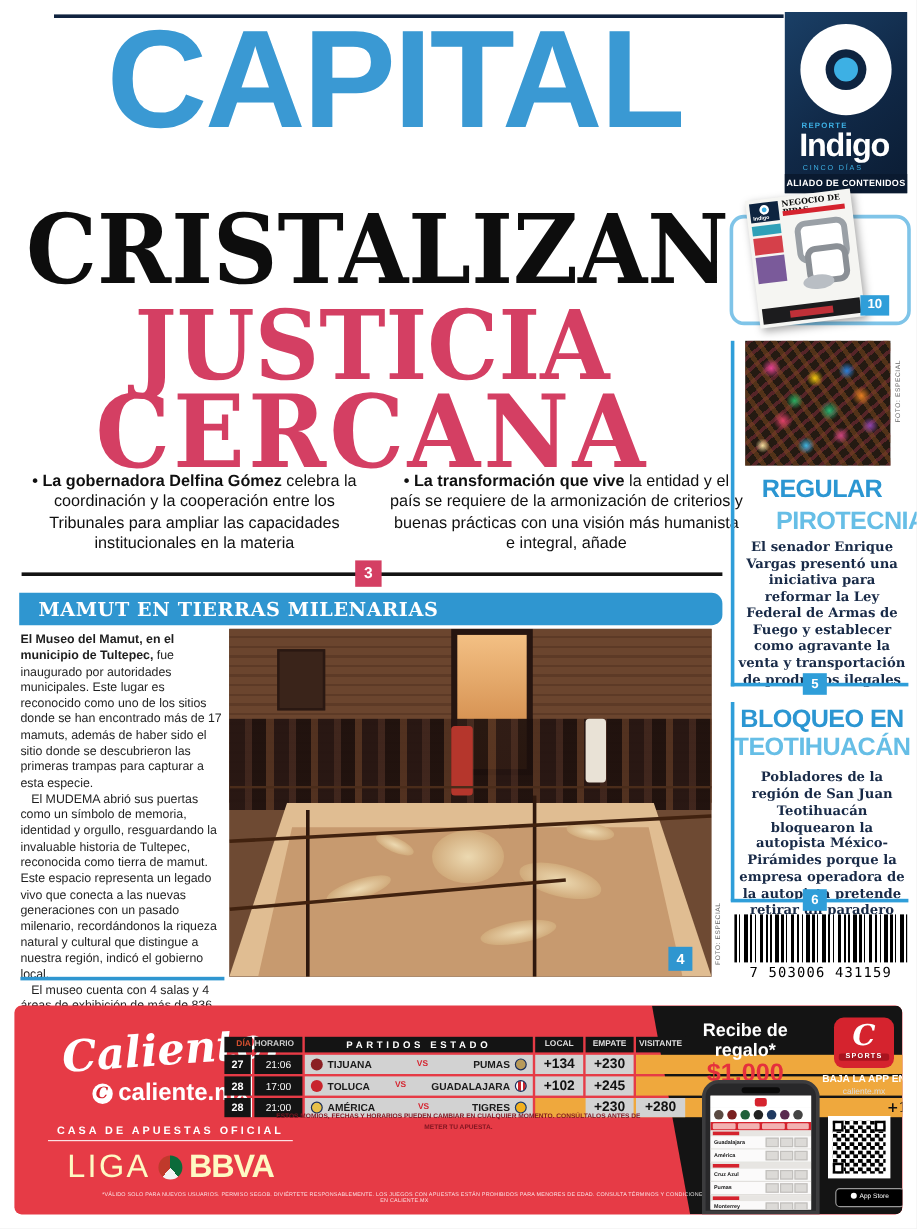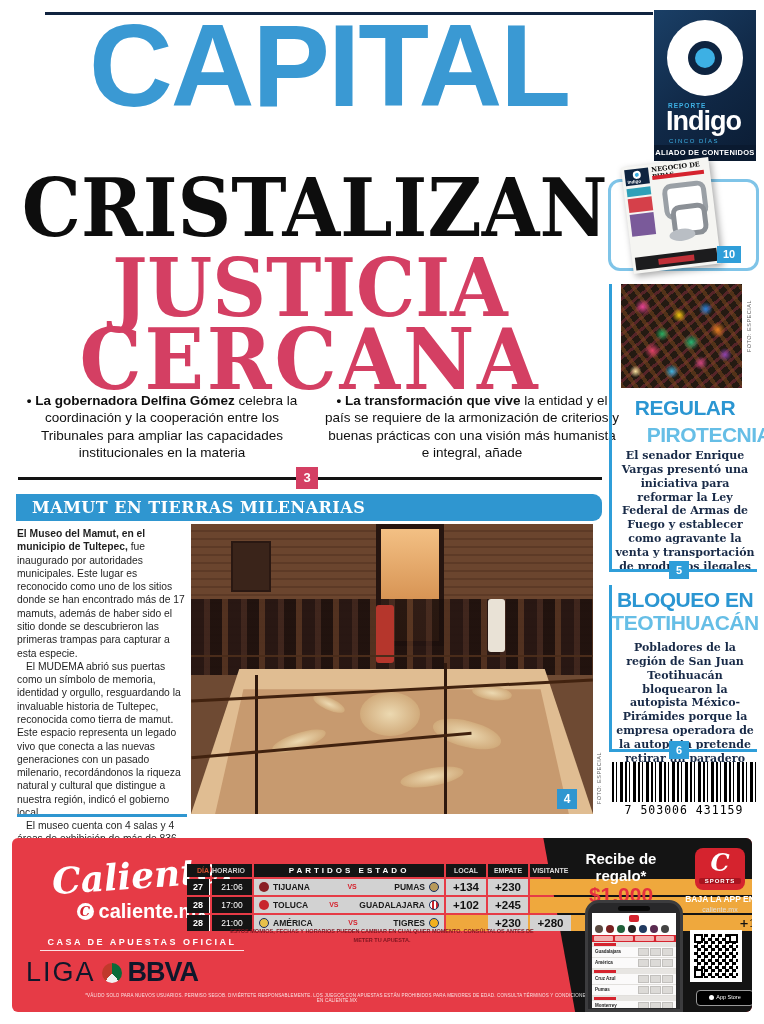--- a/index.html
+++ b/index.html
@@ -121,22 +121,22 @@
   .cal-script{position:absolute;left:20px;top:16px;width:220px;text-align:center;color:#fff;
               font-family:"DejaVu Serif",serif;font-style:italic;font-weight:bold;font-size:36px;
               transform:rotate(-4deg);}
   .cal-mx{position:absolute;left:20px;top:62px;width:220px;display:flex;justify-content:center;
           align-items:center;gap:5px;color:#fff;font-weight:bold;font-size:20px;}
   .cal-circ{width:17px;height:17px;border-radius:50%;background:#fff;color:#d5232e;font-size:13px;
             font-weight:bold;text-align:center;line-height:17px;font-family:"DejaVu Serif",serif;font-style:italic;}
   .casa{position:absolute;left:14px;top:99px;width:232px;text-align:center;color:#fff;font-size:9px;
         font-weight:bold;letter-spacing:2.5px;}
   .casa-rule{position:absolute;left:28px;top:112px;width:204px;height:1px;background:rgba(255,255,255,0.85);}
-  .liga{position:absolute;left:14px;top:119px;width:232px;display:flex;
-        align-items:center;gap:6px;color:#0f172a;font-size:27px;}
+  .liga{position:absolute;left:14px;top:119px;width:232px;display:flex;justify-content:center;
+        align-items:center;gap:6px;color:#fef9c3;font-size:27px;}
   .liga-word{font-weight:normal;letter-spacing:2px;}
   .liga-crest{width:20px;height:20px;border-radius:50%;
               background:conic-gradient(#0b6b3a 0 140deg,#f2f2f2 140deg 220deg,#c0392b 220deg 360deg);}
   .bbva{font-weight:bold;letter-spacing:-1px;}
   .mtable{position:absolute;left:175px;top:26px;width:378px;display:grid;
           grid-template-columns:23px 40px 190px 40px 40px 41px;gap:2px;font-family:"Liberation Sans",sans-serif;}
   .mh{background:#141414;height:13px;line-height:13px;font-size:7px;font-weight:bold;color:#ddd;}
   .mh-dia{color:#d4502f;text-align:right;padding-right:1px;}
   .mh-hor{color:#ccc;text-align:left;}
   .mh-part{text-align:center;letter-spacing:3px;color:#fff;font-size:8px;}

